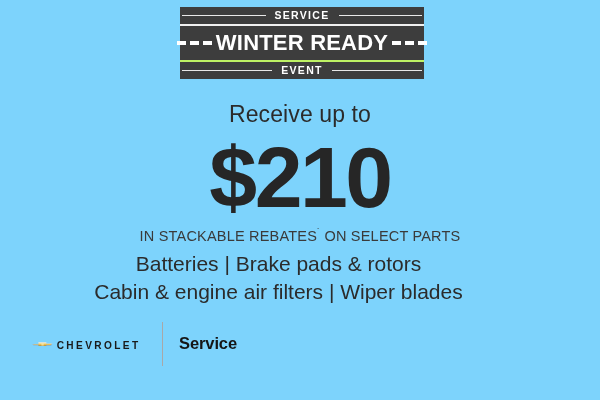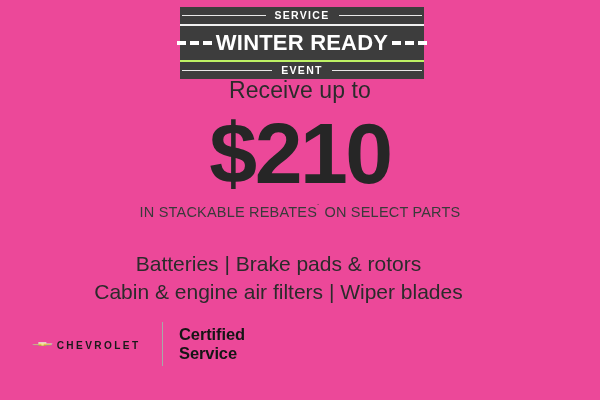--- a/index.html
+++ b/index.html
@@ -13,21 +13,21 @@
     font-family: "Liberation Sans", sans-serif;
     overflow: hidden;
     position: relative;
     -webkit-font-smoothing: antialiased;
   }
 
   .ad {
     width: 600px;
     height: 400px;
     position: relative;
-    background: #ec4899;
+    background: #7dd3fc;
     box-sizing: border-box;
   }
 
   
   .banner {
     position: absolute;
     left: 180px;
     top: 7px;
     width: 244px;
     height: 72px;
@@ -91,21 +91,21 @@
     font-weight: bold;
     letter-spacing: 0.2px;
     line-height: 1;
     white-space: nowrap;
   }
 
   
   .offer {
     position: absolute;
     left: 0;
-    top: 78px;
+    top: 102px;
     width: 600px;
     text-align: center;
   }
   .receive {
     font-size: 23px;
     color: #2b2b2b;
     font-weight: 400;
     line-height: 1.1;
     letter-spacing: 0.1px;
   }
@@ -283,20 +283,19 @@
           <path d="M2 30 L66 30 L66 10 L150 10 L150 22 L214 22 L200 44 L150 44 L150 50 L66 50 L66 40 L14 40 Z" fill="url(#silverGrad)"></path>
 
           <path d="M14 30.5 L70 30.5 L70 15 L146 15 L146 25.5 L204 25.5 L194 39.5 L146 39.5 L146 45 L70 45 L70 36 L22 36 Z" fill="url(#goldGrad)"></path>
 
           <rect x="98" y="15" width="24" height="30" fill="#f6e6a8" opacity="0.75"></rect>
         </svg>
         <div class="chev-word">CHEVROLET</div>
       </div>
       <div class="brand-divider"></div>
       <div class="certified">
-        <div>Certified</div>
         <div>Service</div>
       </div>
     </div>
 
   </div>
 
 </div>
 
 </body></html>

